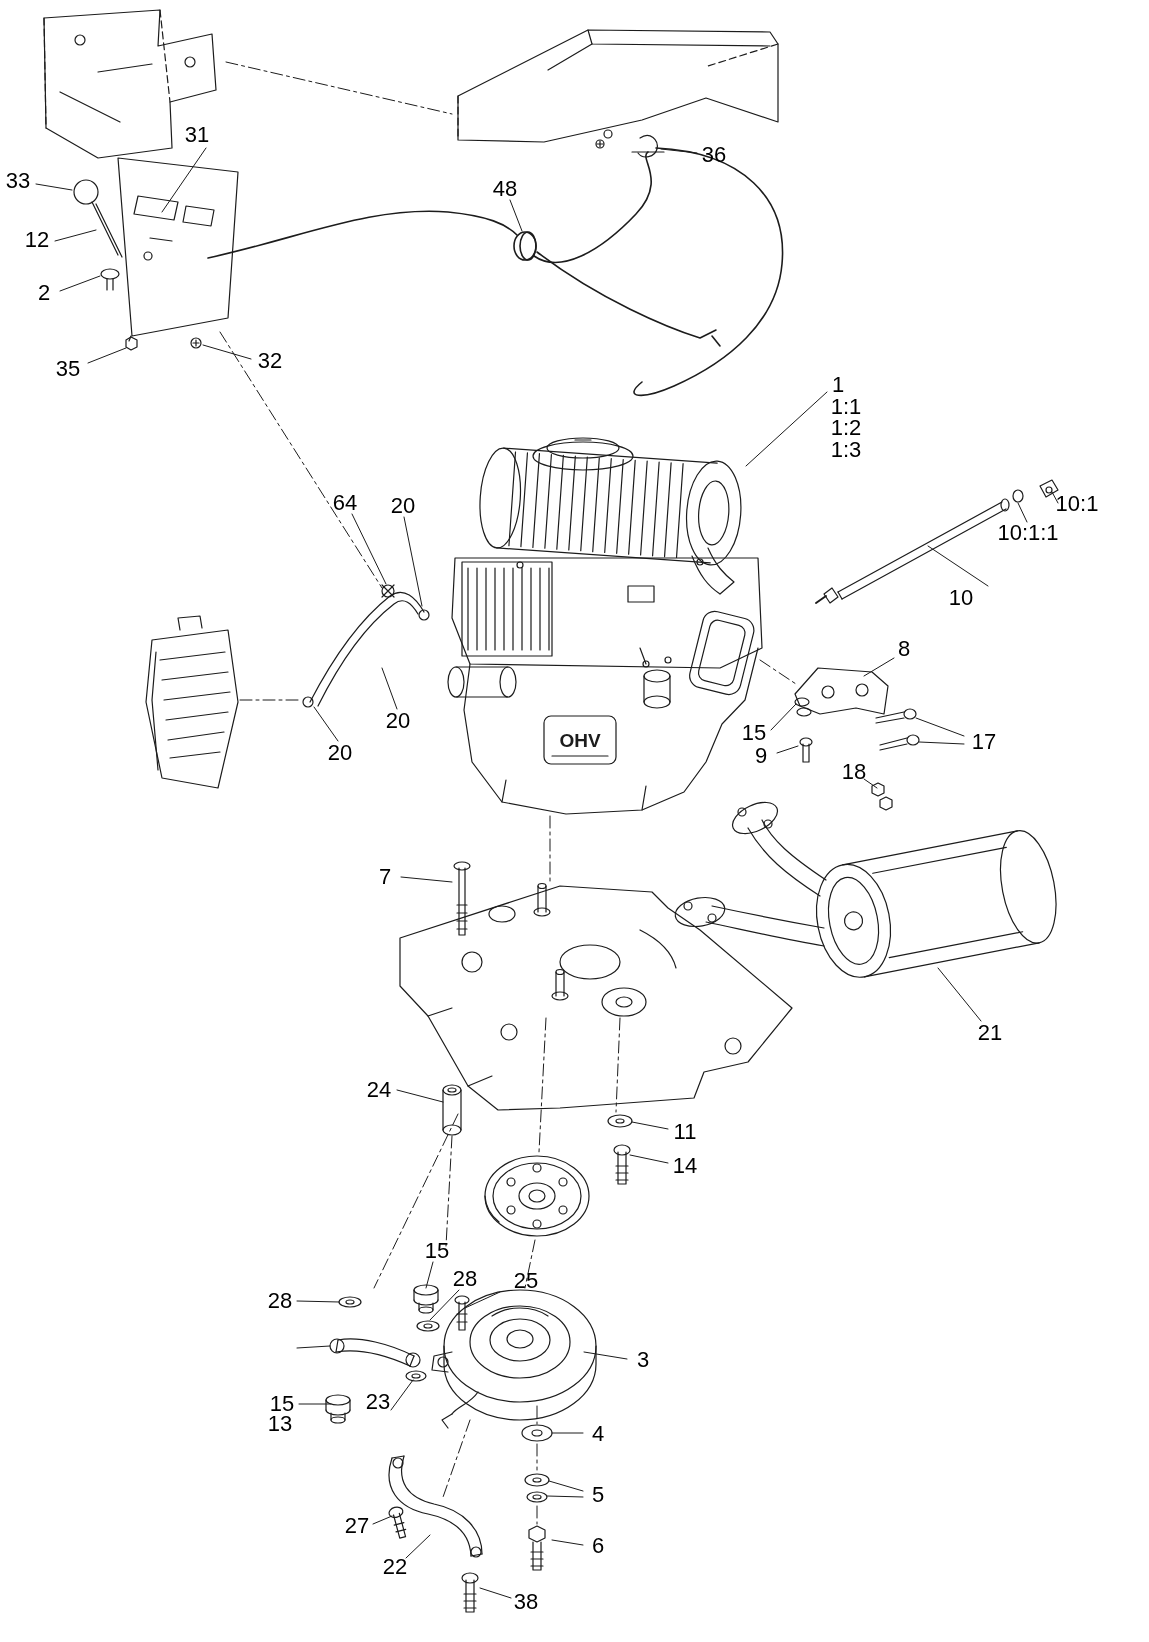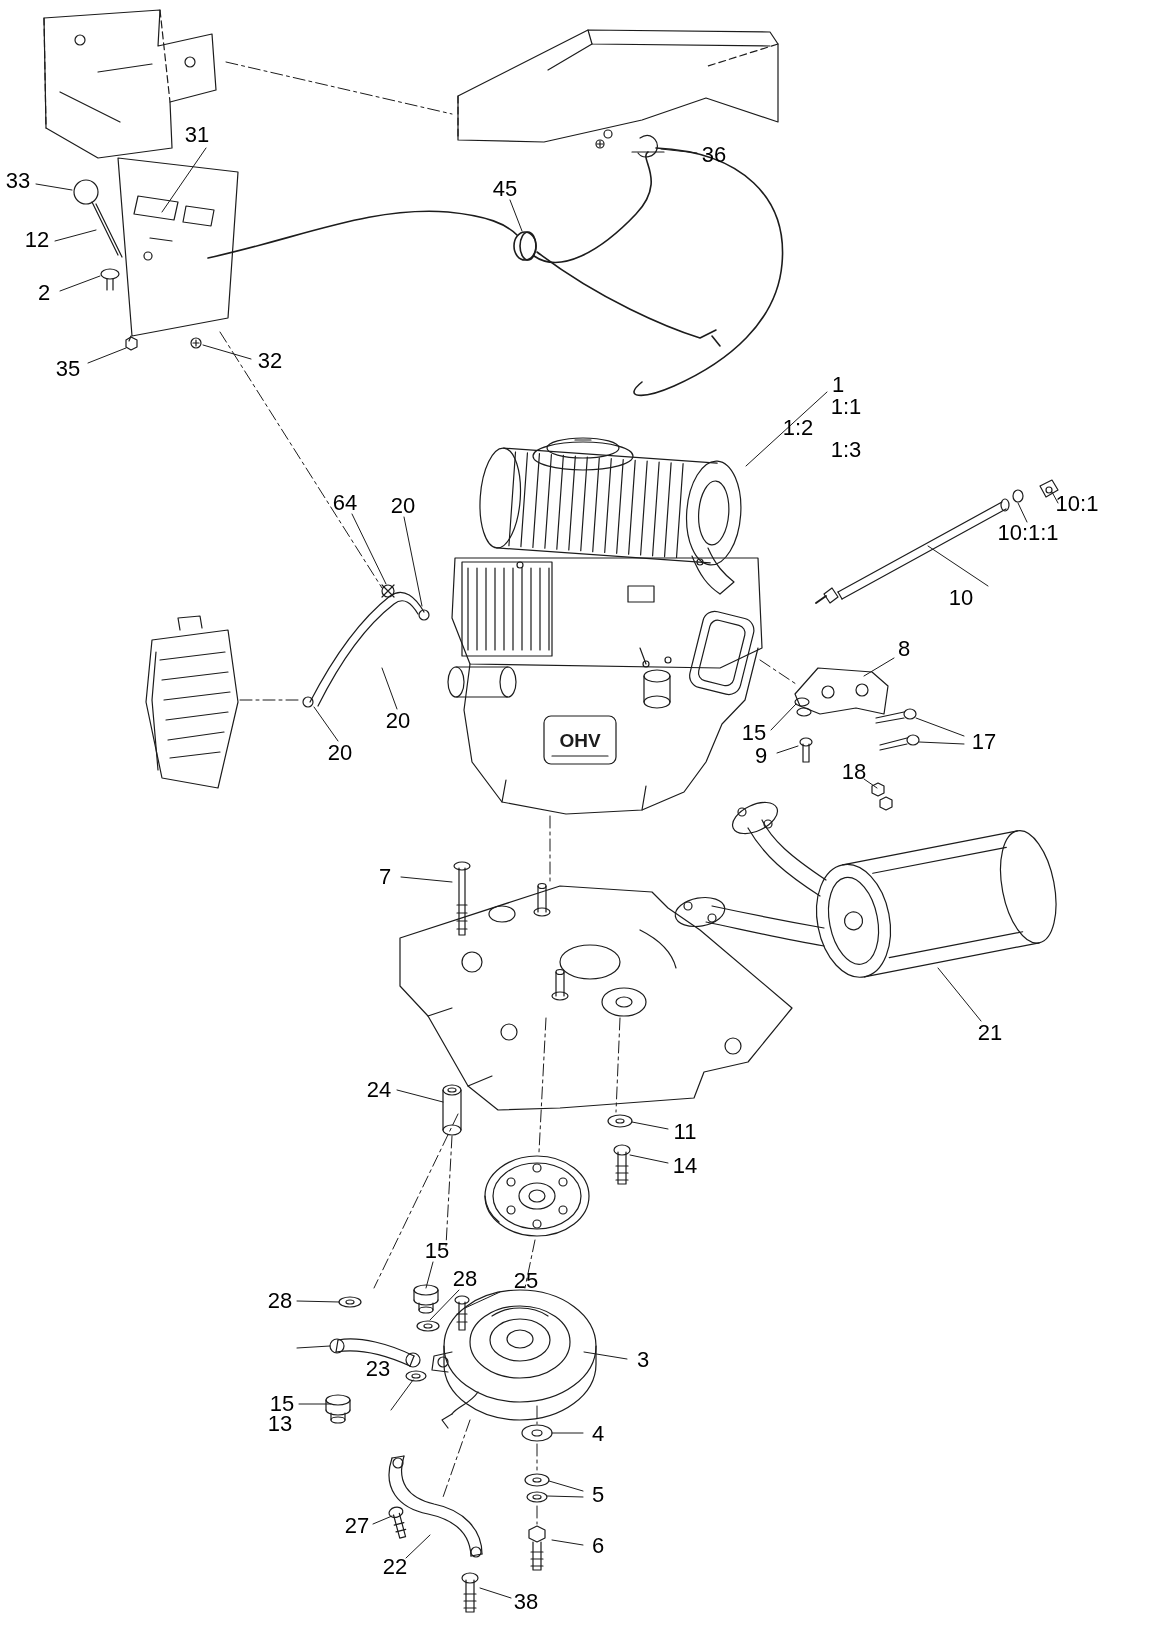--- a/index.html
+++ b/index.html
@@ -397,25 +397,25 @@
 
 </g>
 </svg>
 
 <div class="callout" style="left:197px;top:135px">31</div>
 <div class="callout" style="left:18px;top:181px">33</div>
 <div class="callout" style="left:37px;top:240px">12</div>
 <div class="callout" style="left:44px;top:293px">2</div>
 <div class="callout" style="left:68px;top:369px">35</div>
 <div class="callout" style="left:270px;top:361px">32</div>
-<div class="callout" style="left:505px;top:189px">45</div>
+<div class="callout" style="left:505px;top:189px">48</div>
 <div class="callout" style="left:714px;top:155px">36</div>
 <div class="callout" style="left:838px;top:385px">1</div>
 <div class="callout" style="left:846px;top:407px">1:1</div>
-<div class="callout" style="left:798px;top:428px">1:2</div>
+<div class="callout" style="left:846px;top:428px">1:2</div>
 <div class="callout" style="left:846px;top:450px">1:3</div>
 <div class="callout" style="left:1077px;top:504px">10:1</div>
 <div class="callout" style="left:1028px;top:533px">10:1:1</div>
 <div class="callout" style="left:961px;top:598px">10</div>
 <div class="callout" style="left:345px;top:503px">64</div>
 <div class="callout" style="left:403px;top:506px">20</div>
 <div class="callout" style="left:398px;top:721px">20</div>
 <div class="callout" style="left:340px;top:753px">20</div>
 <div class="callout" style="left:904px;top:649px">8</div>
 <div class="callout" style="left:754px;top:733px">15</div>
@@ -427,21 +427,21 @@
 <div class="callout" style="left:379px;top:1090px">24</div>
 <div class="callout" style="left:685px;top:1132px">11</div>
 <div class="callout" style="left:685px;top:1166px">14</div>
 <div class="callout" style="left:437px;top:1251px">15</div>
 <div class="callout" style="left:465px;top:1279px">28</div>
 <div class="callout" style="left:526px;top:1281px">25</div>
 <div class="callout" style="left:280px;top:1301px">28</div>
 <div class="callout" style="left:280px;top:1424px">13</div>
 <div class="callout" style="left:643px;top:1360px">3</div>
 <div class="callout" style="left:282px;top:1404px">15</div>
-<div class="callout" style="left:378px;top:1369px">23</div>
+<div class="callout" style="left:378px;top:1402px">23</div>
 <div class="callout" style="left:598px;top:1434px">4</div>
 <div class="callout" style="left:598px;top:1495px">5</div>
 <div class="callout" style="left:357px;top:1526px">27</div>
 <div class="callout" style="left:598px;top:1546px">6</div>
 <div class="callout" style="left:395px;top:1567px">22</div>
 <div class="callout" style="left:526px;top:1602px">38</div>
 
 </div>
 
 </body></html>

